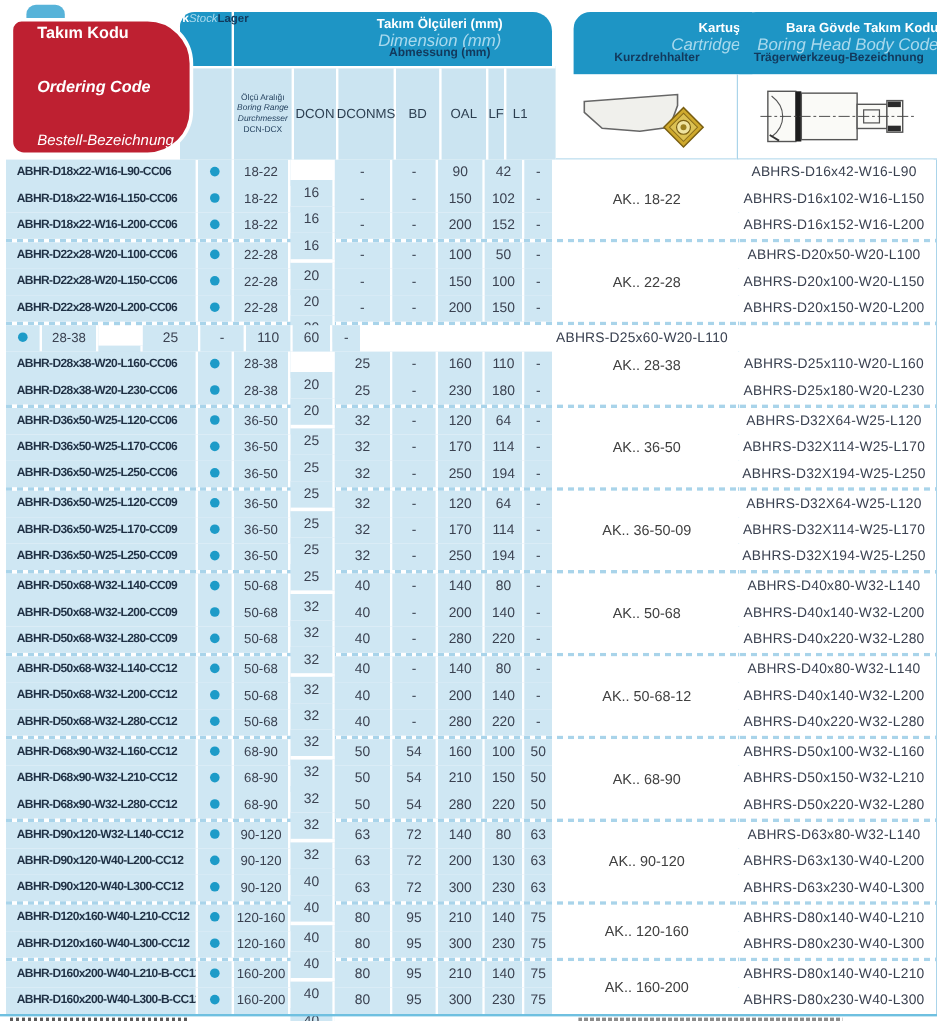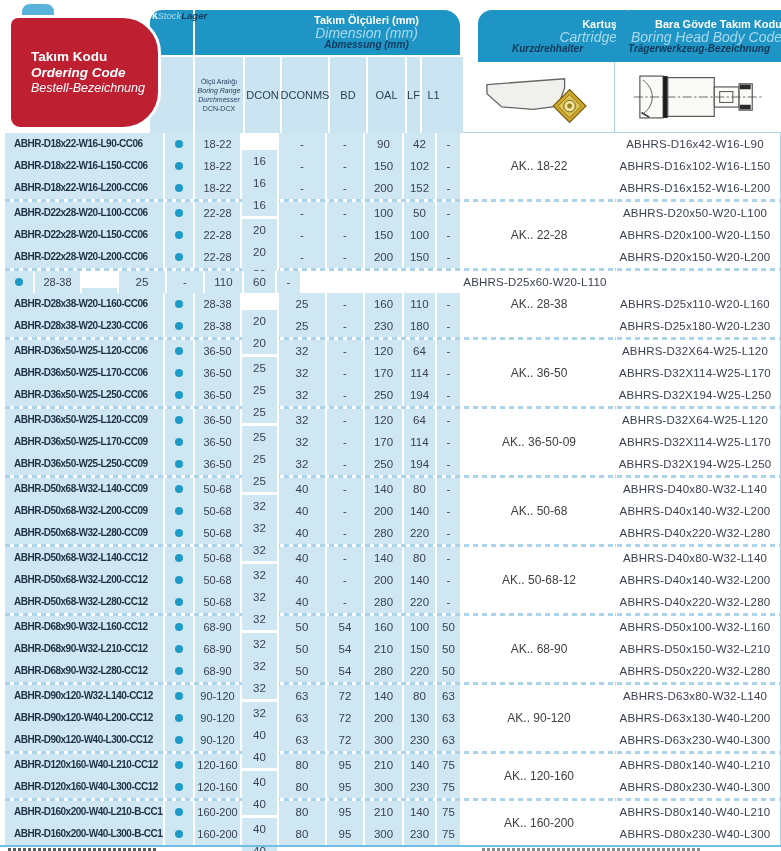--- a/index.html
+++ b/index.html
@@ -5,40 +5,40 @@
   html,body{margin:0;padding:0;background:#fff;}
   .page{position:relative;width:781px;height:851px;background:#fff;overflow:hidden;
         font-family:"Liberation Sans",sans-serif;}
 
   
   .corner-tab{position:absolute;left:22px;top:4px;width:32px;height:34px;
               background:#57b3d9;border-radius:8px;z-index:1;}
   .red-box{position:absolute;left:8px;top:15px;width:153px;height:115px;
            background:#be2031;border:3px solid #fff;border-radius:10px 38px 38px 12px;
            z-index:3;display:flex;flex-direction:column;justify-content:center;
-           padding-left:20px;box-sizing:border-box;color:#fff;}
+           padding-left:20px;box-sizing:border-box;color:#fff;gap:29px;}
   .red-box .l1{font-weight:bold;font-size:13.5px;line-height:16px;}
   .red-box .l2{font-weight:bold;font-style:italic;font-size:13.5px;line-height:16px;}
   .red-box .l3{font-style:italic;font-size:12.5px;line-height:15px;}
 
   .band{background:#1e95c5;position:absolute;top:10px;color:#fff;}
   .band-a{left:150px;width:310px;height:45px;border-radius:12px 16px 0 0;display:flex;z-index:2;}
   .stok-head{width:45px;border-right:2px solid #fff;box-sizing:border-box;
              display:flex;flex-direction:row;justify-content:center;text-align:center;}
   .dims-head{flex:1;display:flex;flex-direction:column;justify-content:center;
              text-align:center;padding-left:78px;}
   .band-b{left:478px;width:149px;height:52px;border-radius:14px 0 0 0;
           display:flex;flex-direction:column;justify-content:center;text-align:right;
           padding-right:10px;box-sizing:border-box;}
   .band-c{left:616px;width:174px;height:52px;border-radius:14px 0 0 0;
           display:flex;flex-direction:column;justify-content:center;text-align:right;
           padding-right:8px;box-sizing:border-box;}
   .h-tr{color:#fff;font-weight:bold;font-size:10px;line-height:12px;}
   .h-en{color:#a9d9ed;font-style:italic;font-size:9.5px;line-height:11px;}
-  .h-de{color:#12395c;font-style:italic;font-weight:bold;font-size:9.5px;line-height:11px;text-align:center;}
+  .h-de{color:#12395c;font-weight:bold;font-size:9.5px;line-height:11px;text-align:center;}
   .dims-head .h-tr,.band-b .h-tr,.band-c .h-tr{font-size:11px;line-height:13px;}
   .dims-head .h-en,.band-b .h-en,.band-c .h-en{font-size:14px;line-height:12px;}
   .dims-head .h-de,.band-b .h-de,.band-c .h-de{font-size:10px;line-height:12px;}
 
   .subhead{position:absolute;left:150px;top:55px;width:313px;height:78px;
            background:#cbe4f1;border-top:2px solid #fff;box-sizing:border-box;display:flex;z-index:2;}
   .sh{border-right:2px solid #fff;box-sizing:border-box;display:flex;flex-direction:column;
       align-items:center;justify-content:center;color:#2c3e50;}
   .sh-stok{width:45px;} .sh-range{width:50px;} .sh-dcon{width:37px;} .sh-dconms{width:48px;}
   .sh-bd{width:38px;} .sh-oal{width:39px;} .sh-lf{width:15px;} .sh-l1{width:23px;border-right:none;}

